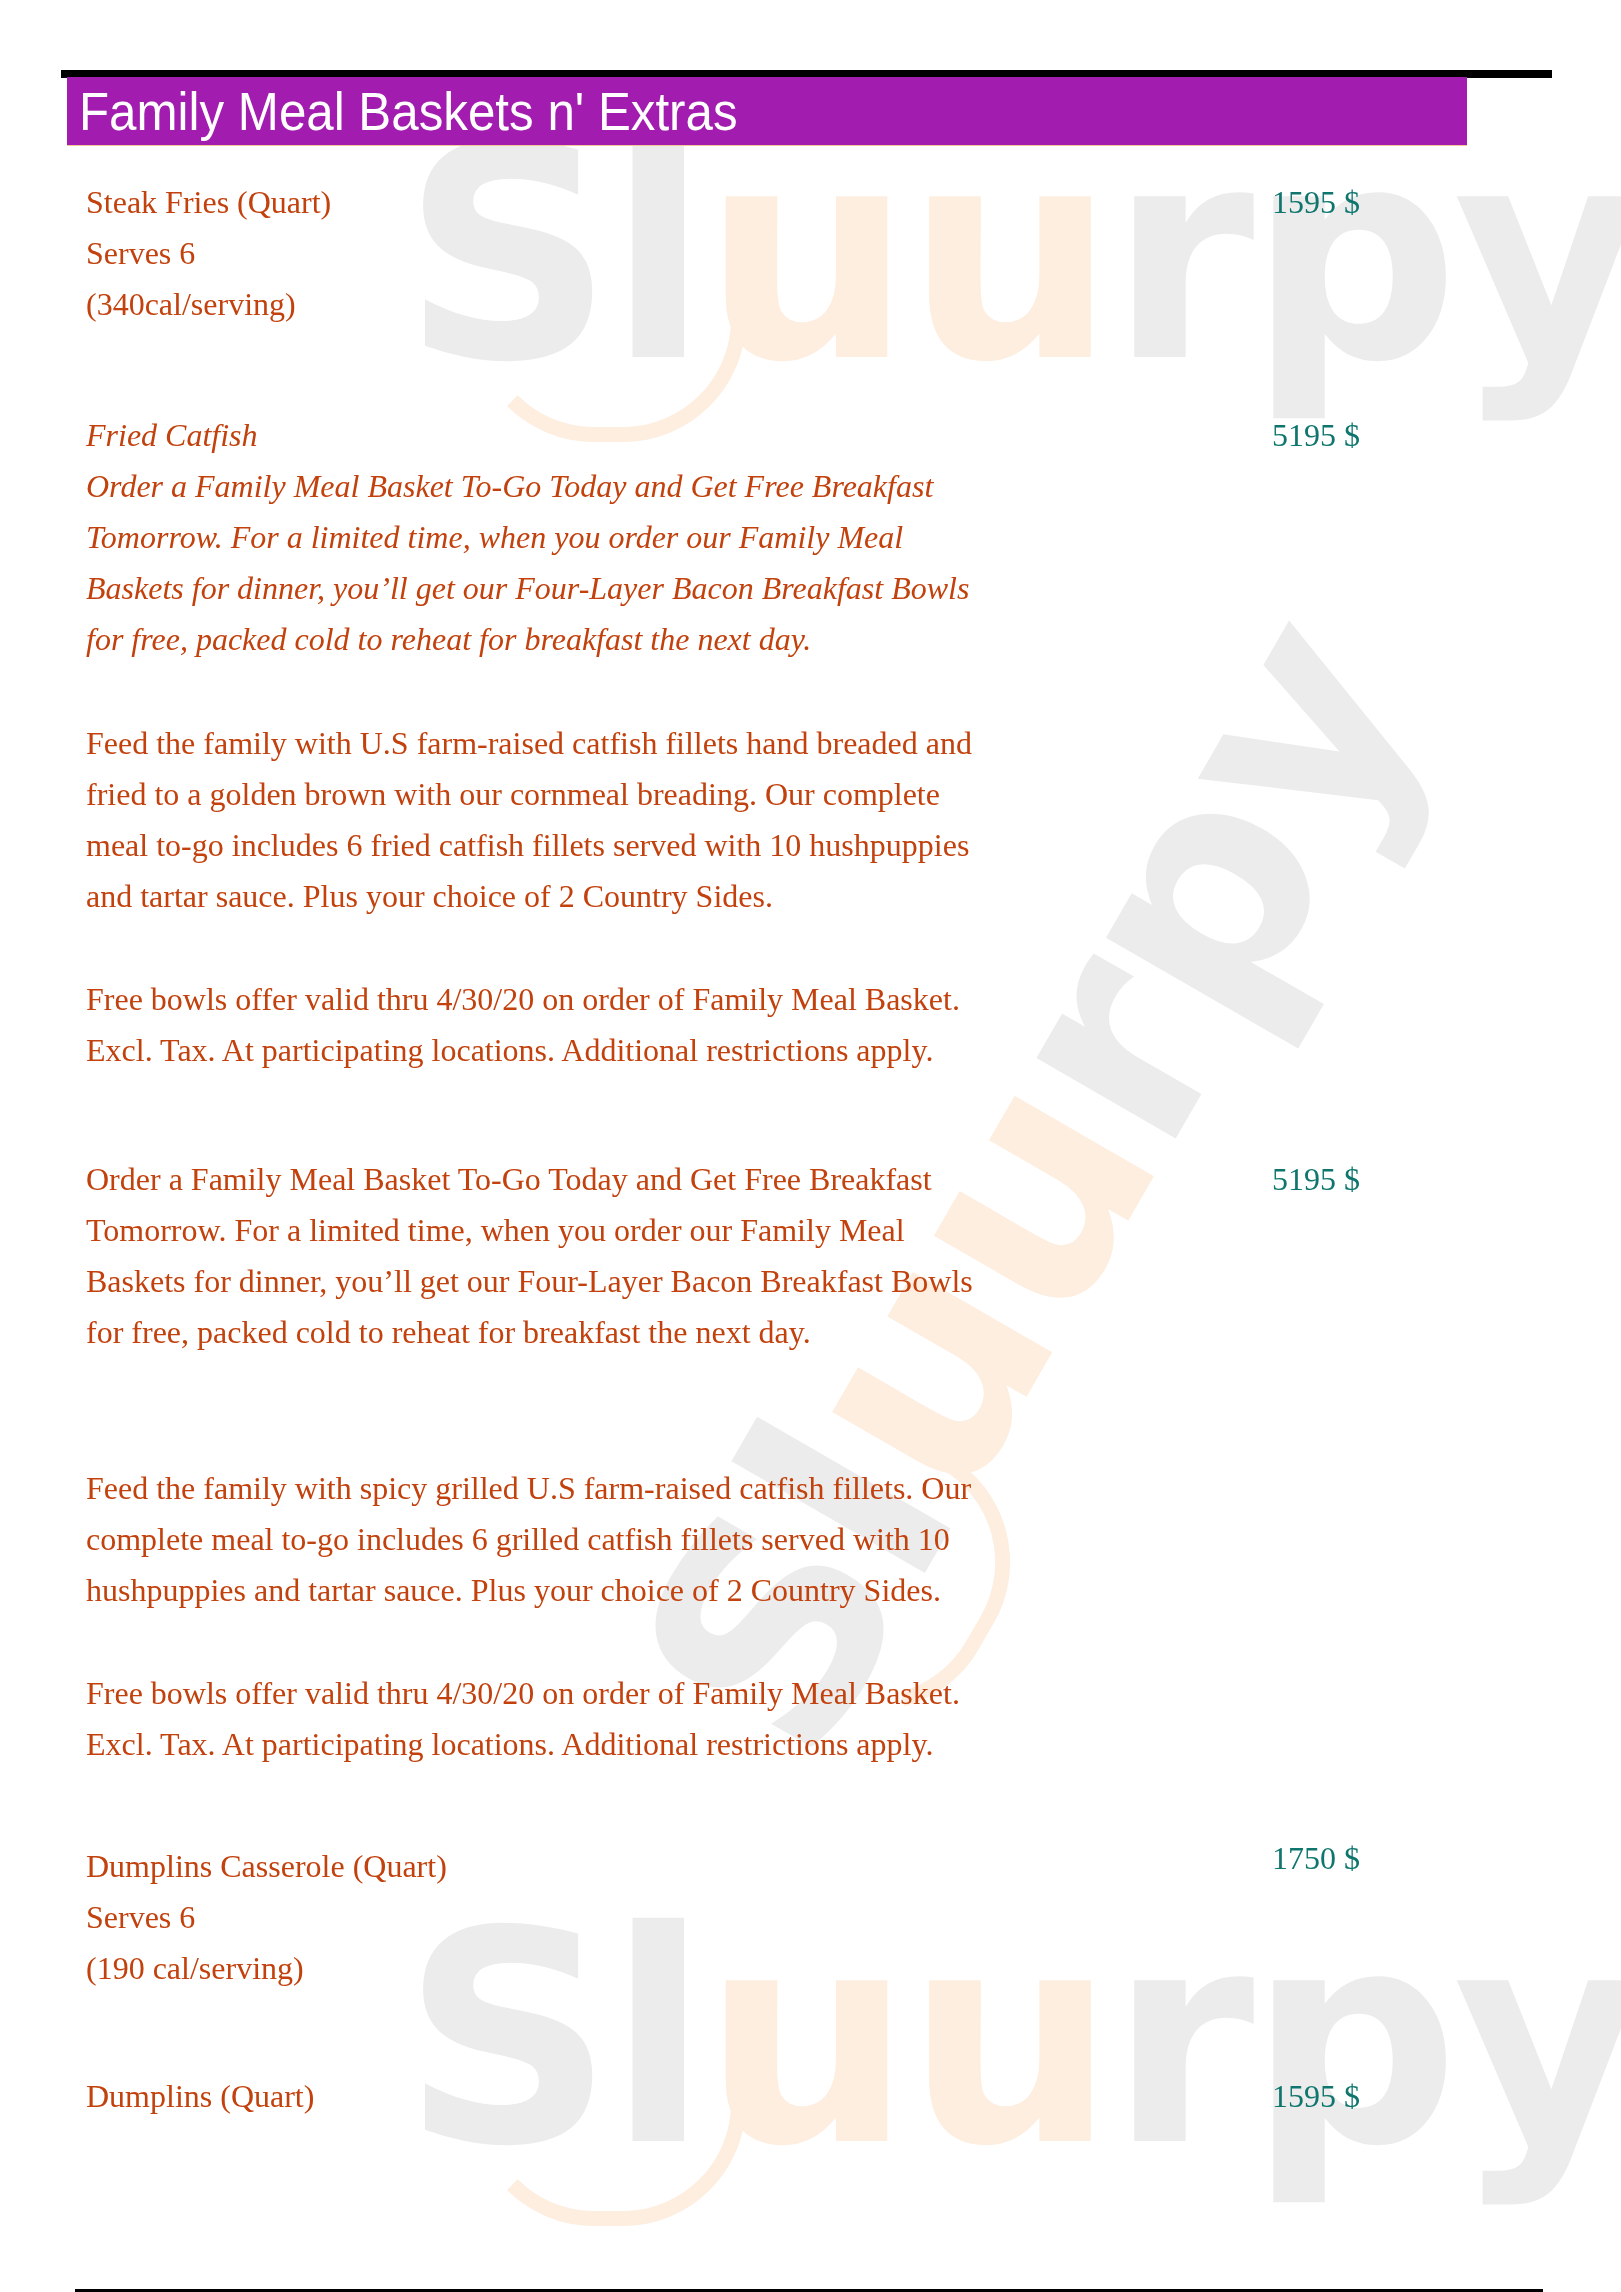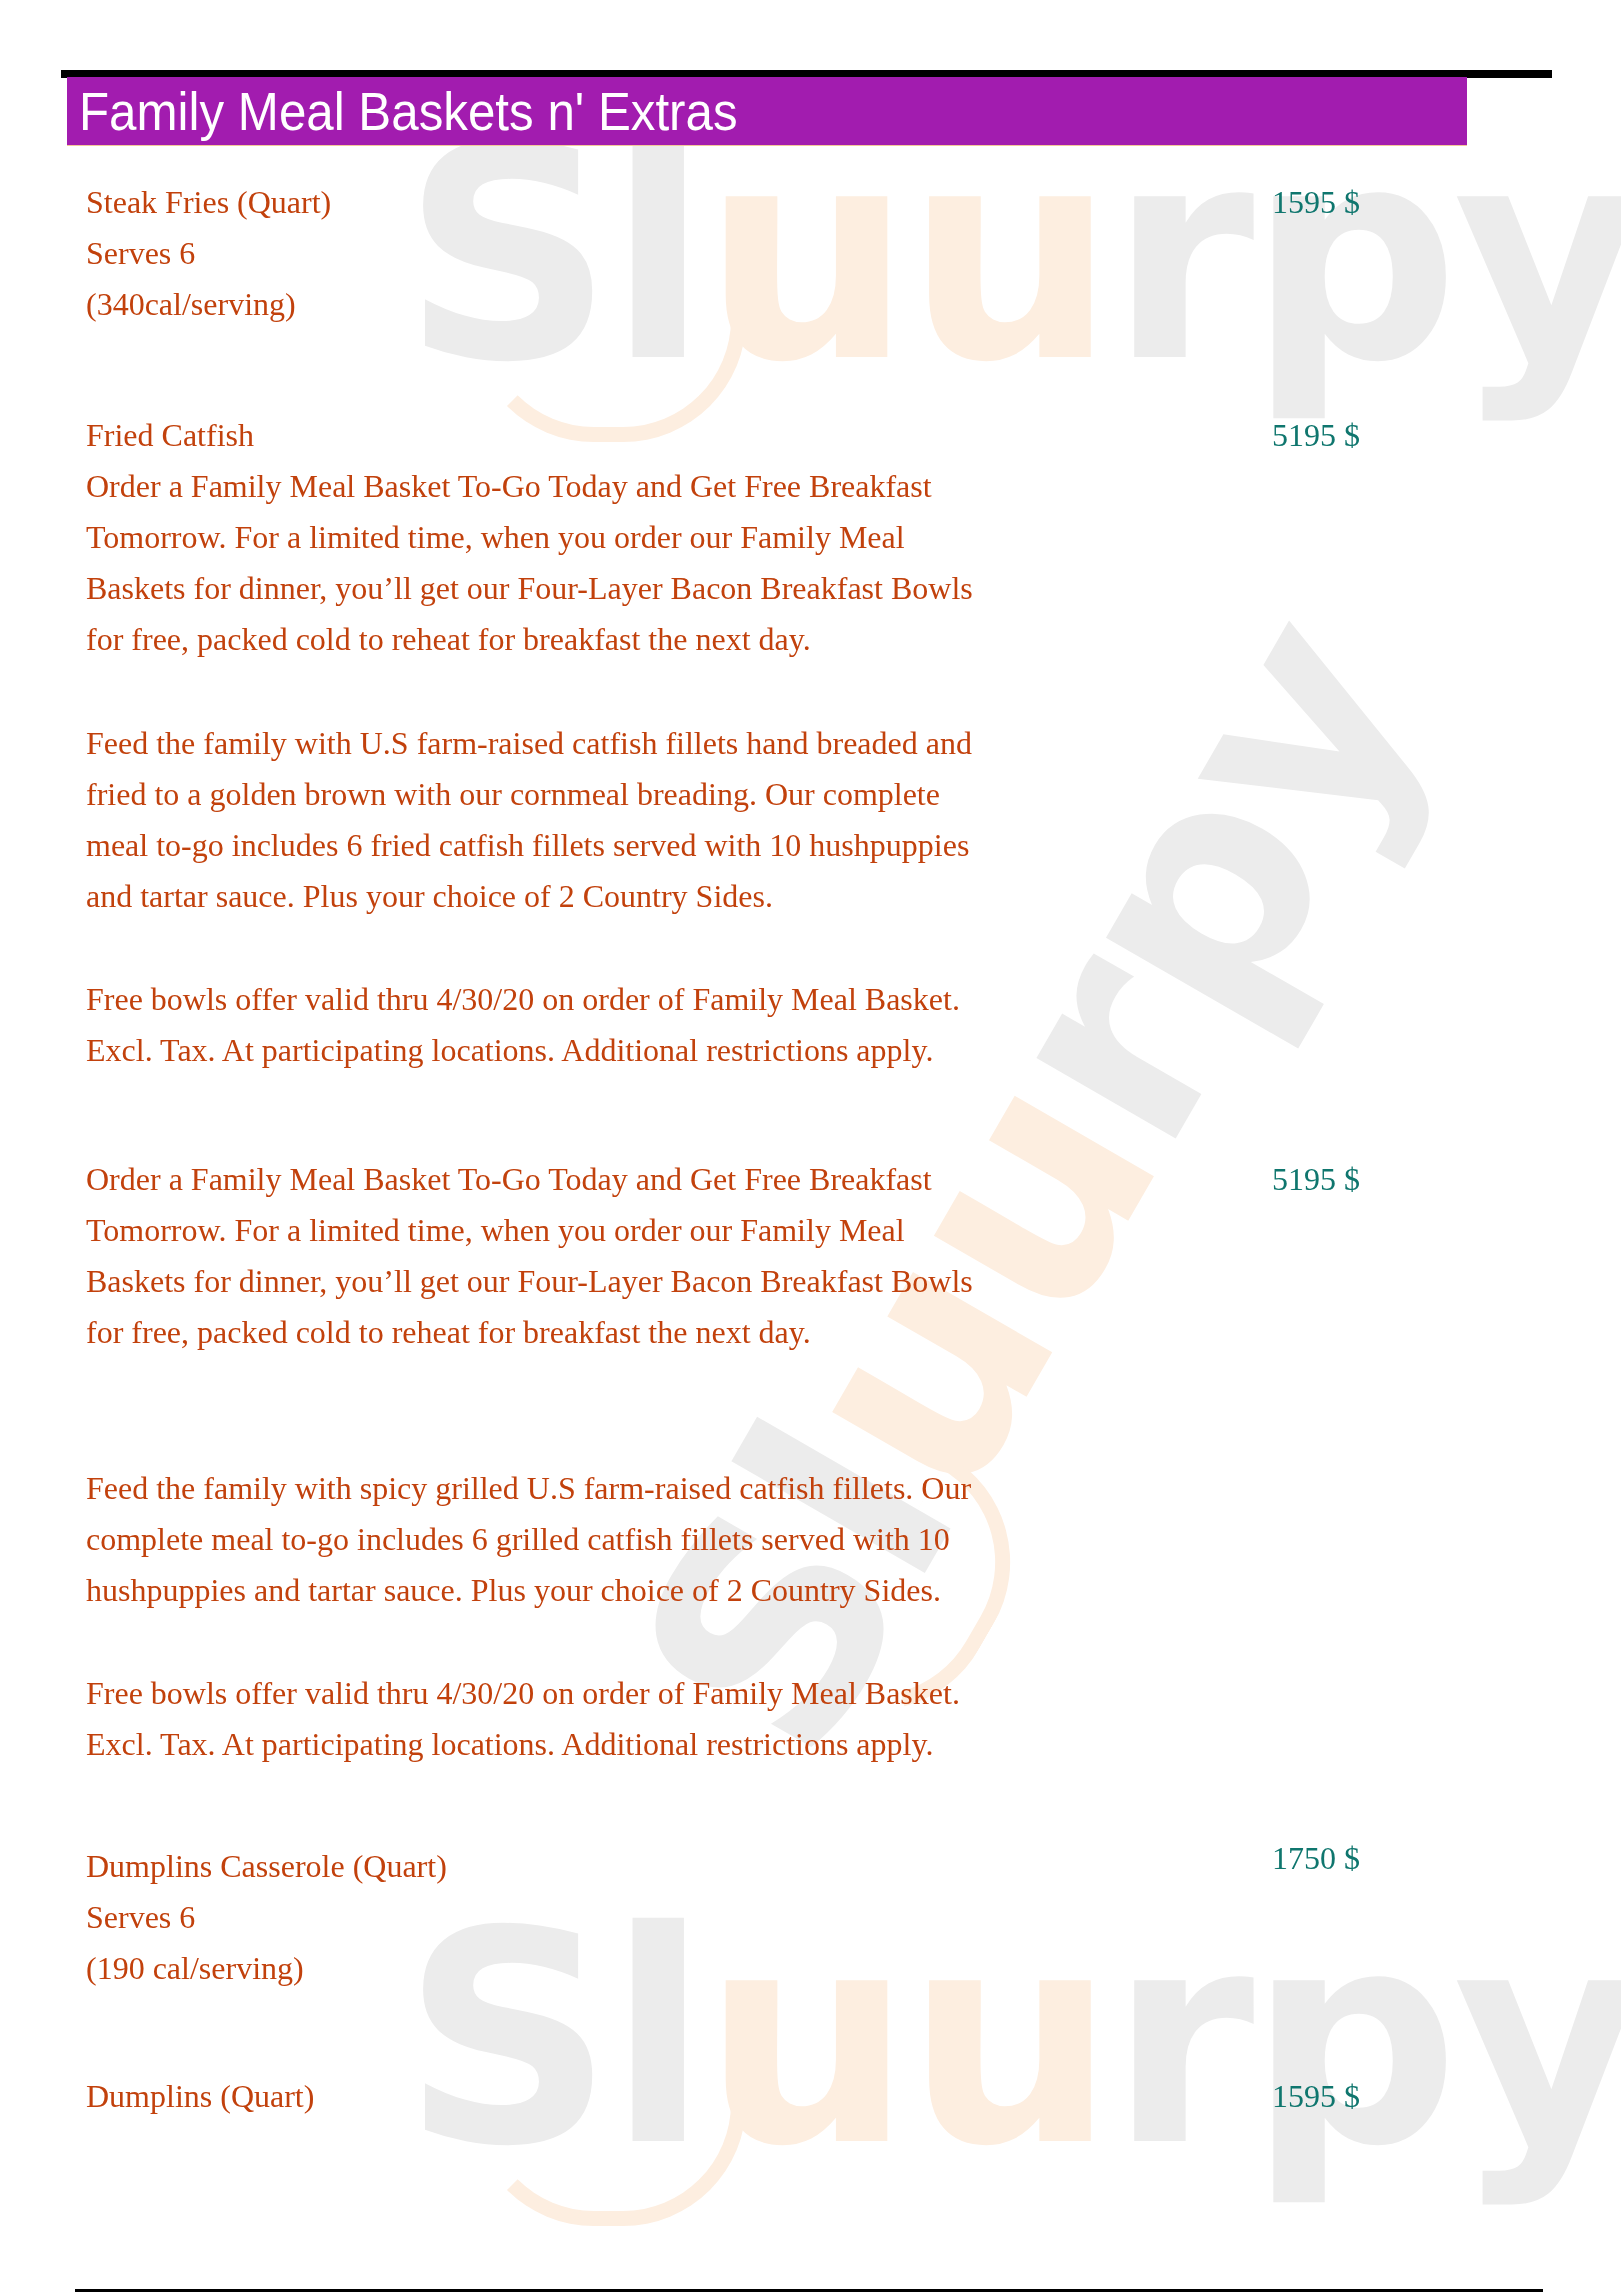--- a/index.html
+++ b/index.html
@@ -53,21 +53,21 @@
   <div class="header-title">Family Meal Baskets n' Extras</div>
 </div>
 
 <div class="menu-text" style="left:86px; top:177px;">
   <span class="item-name">Steak Fries (Quart)</span>
   <span class="item-line">Serves 6</span>
   <span class="item-line">(340cal/serving)</span>
 </div>
 <div class="price" style="top:177px;">1595 $</div>
 
-<div class="menu-text" style="left:86px; top:410px;">
+<div class="menu-text" style="left:86px; top:410px;font-style:italic;">
   <span class="item-name">Fried Catfish</span>
   <span class="item-line">Order a Family Meal Basket To-Go Today and Get Free Breakfast</span>
   <span class="item-line">Tomorrow.  For a limited time, when you order our Family Meal</span>
   <span class="item-line">Baskets for dinner, you’ll get our Four-Layer Bacon Breakfast Bowls</span>
   <span class="item-line">for free, packed cold to reheat for breakfast the next day.</span>
 </div>
 <div class="menu-text" style="left:86px; top:718px;">
   <span class="item-line">Feed the family with U.S farm-raised catfish fillets hand breaded and</span>
   <span class="item-line">fried to a golden brown with our cornmeal breading. Our complete</span>
   <span class="item-line">meal to-go includes 6 fried catfish fillets served with 10 hushpuppies</span>

